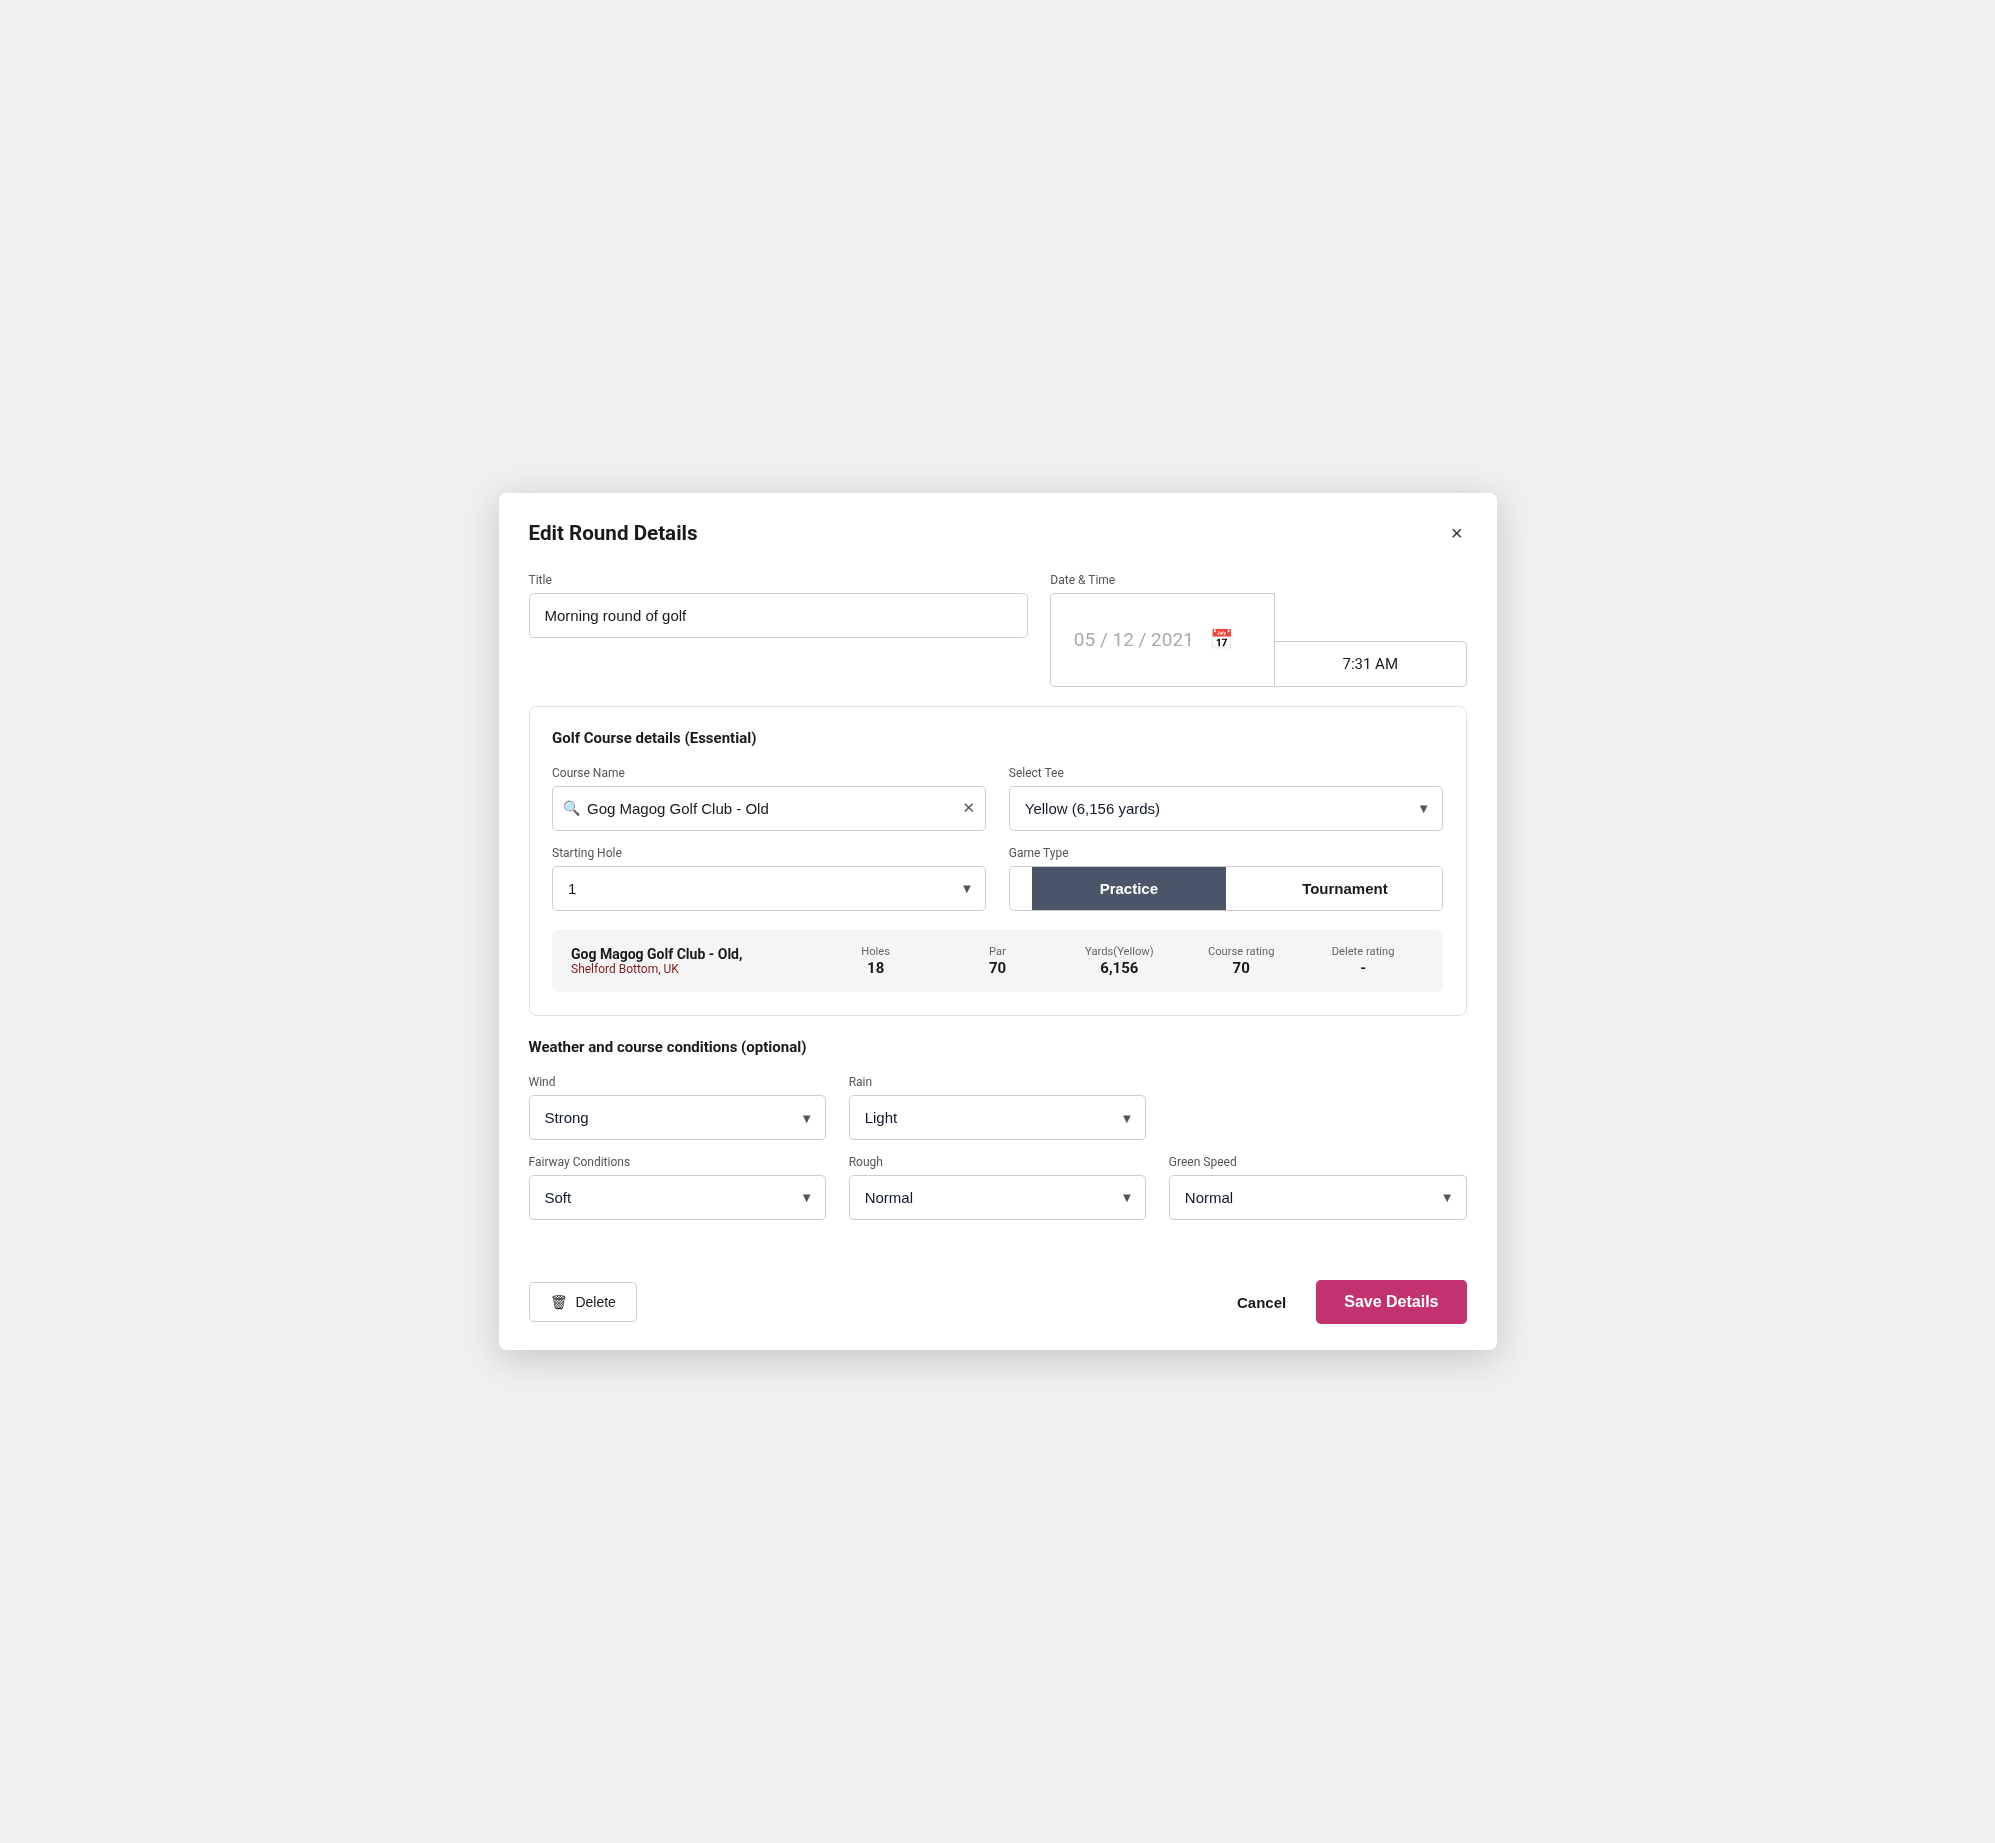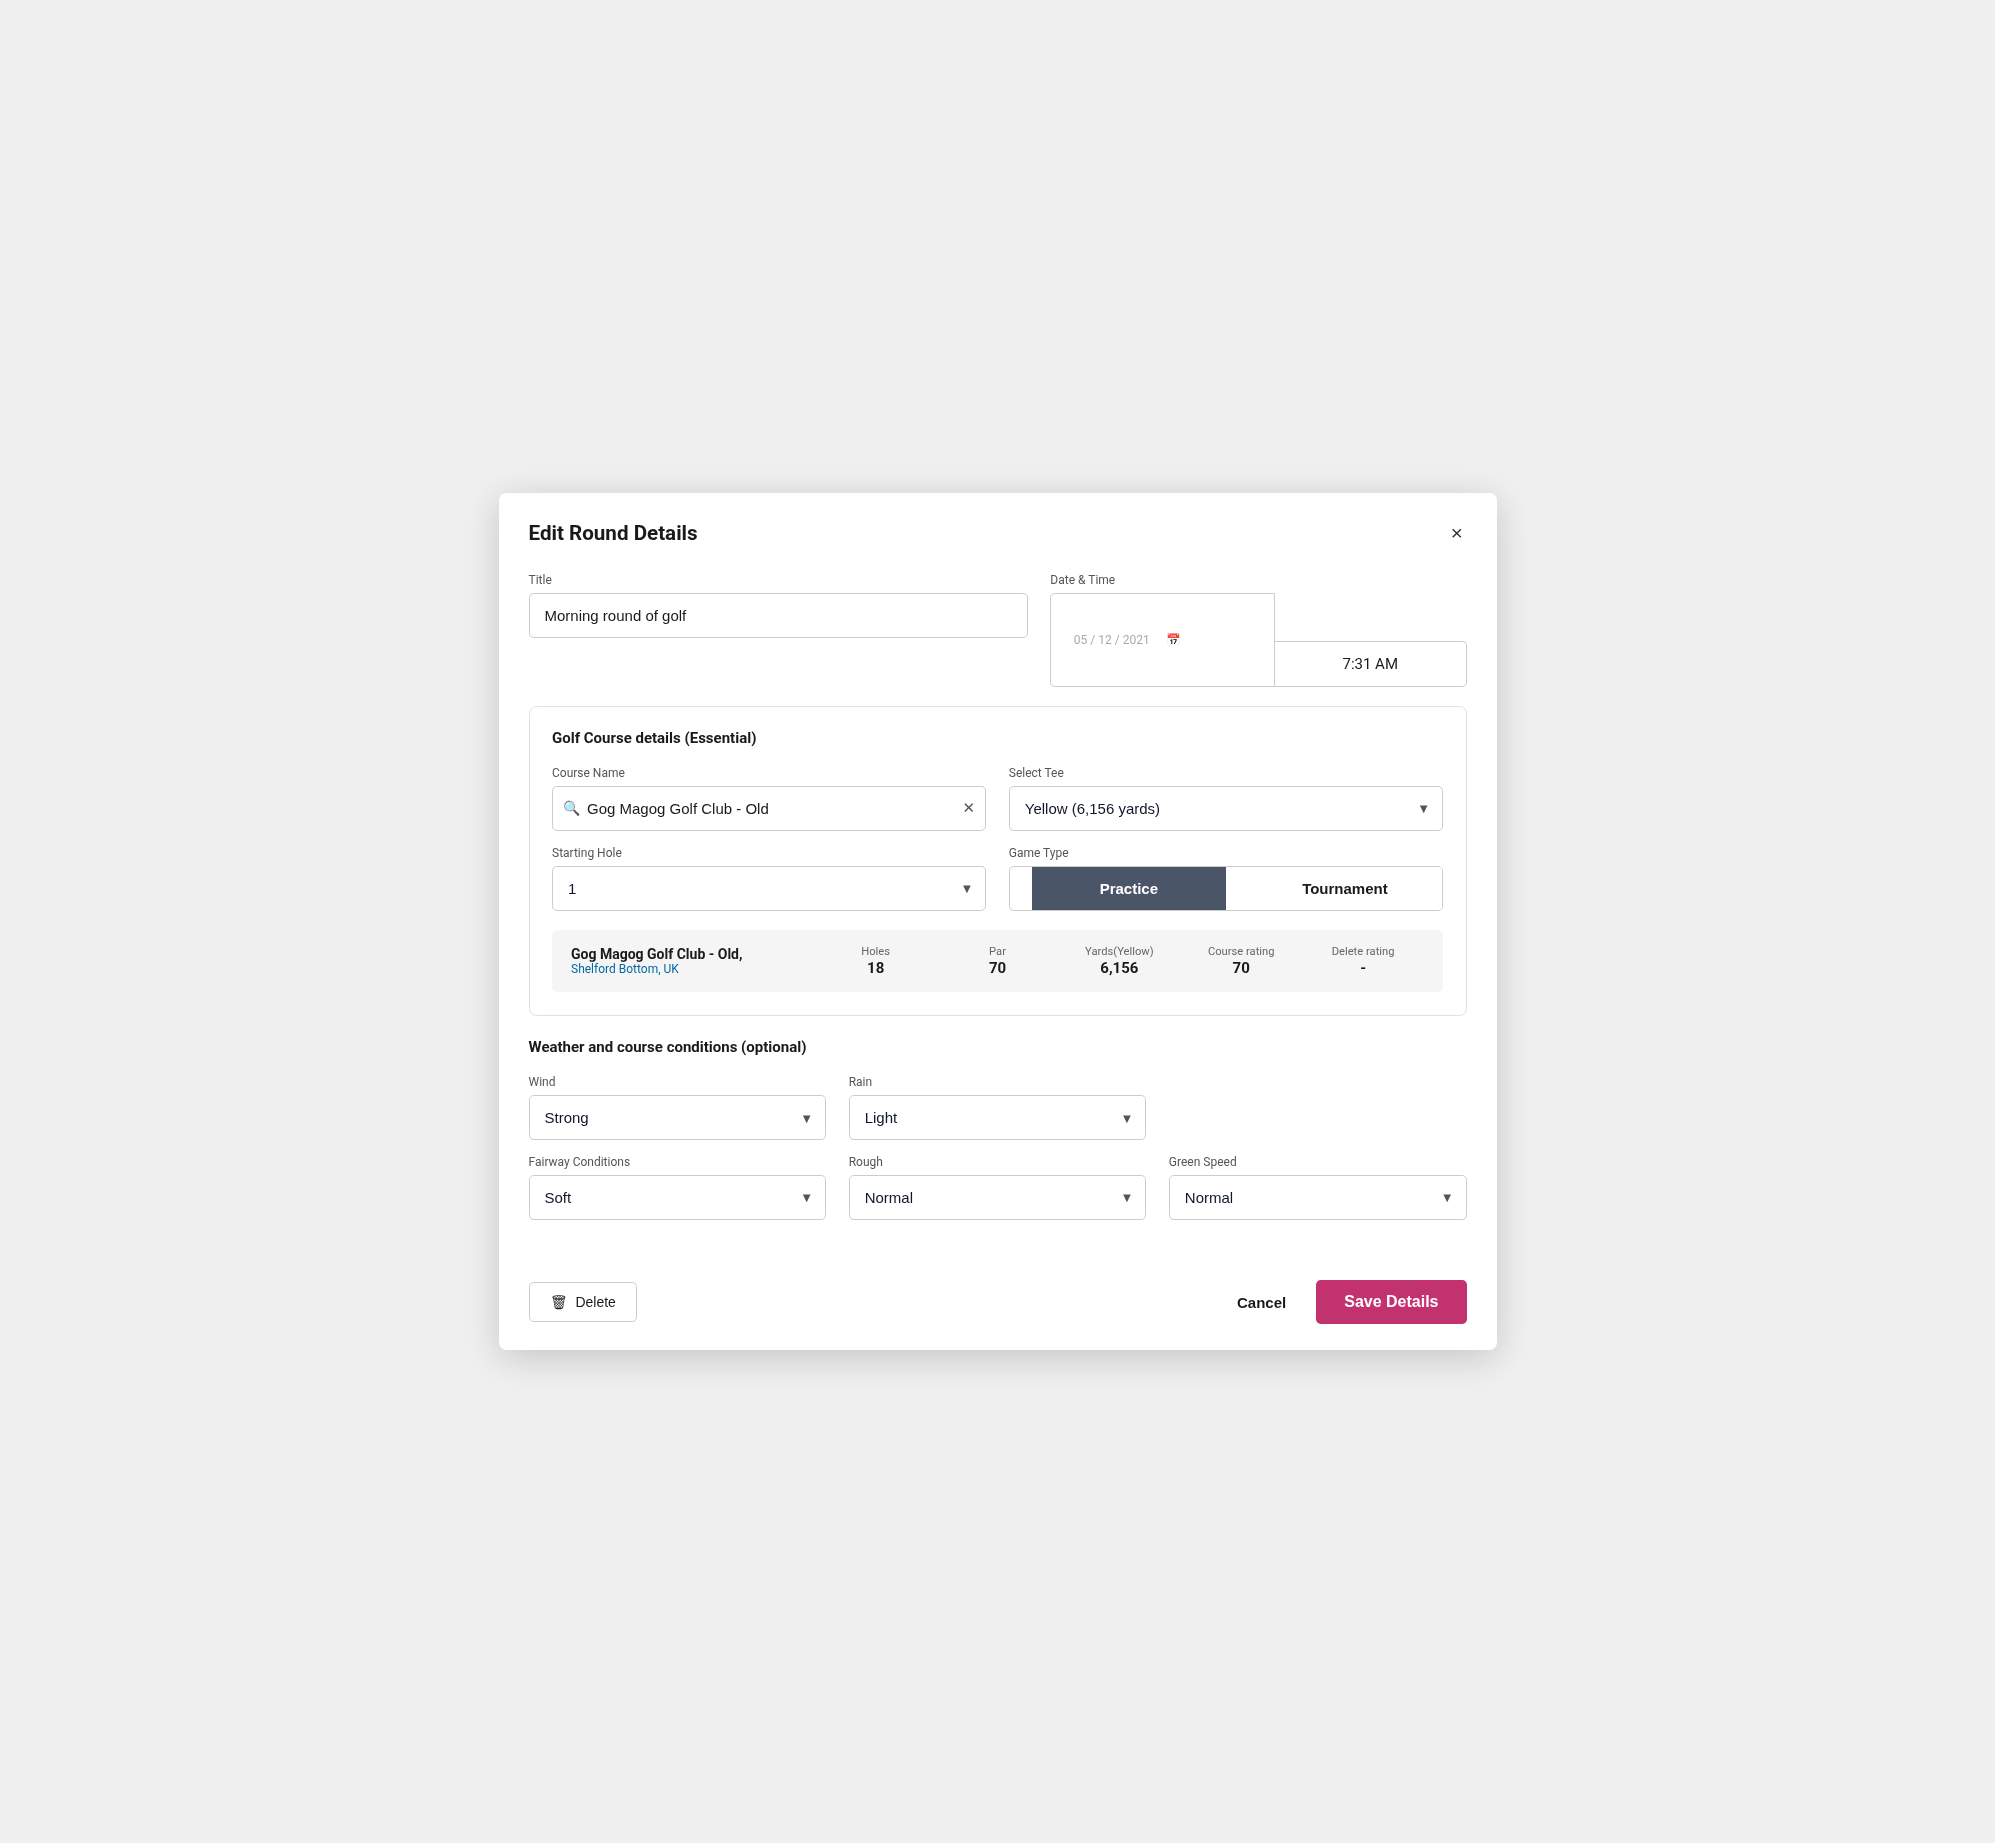--- a/index.html
+++ b/index.html
@@ -78,21 +78,21 @@
       background: #fff;
     }
     .datetime-row {
       display: flex;
       gap: 0;
     }
     .date-input {
       border: 1.4px solid #ccc;
       border-radius: 4.7px 0 0 4.7px;
       padding: 29px 15px;
-      font-size: 12px;
+      font-size: 19px;
       color: #1a1a1a;
       display: flex;
       align-items: center;
       gap: 9.4px;
       flex: 1.2;
       background: #fff;
     }
     .date-input span {
       color: #aaa;
       margin-left: 7.5px;
@@ -226,21 +226,21 @@
     .course-info-name {
       flex: 2;
     }
     .course-info-name .name {
       font-size: 14px;
       font-weight: 700;
       color: #1a1a1a;
     }
     .course-info-name .location {
       font-size: 12px;
-      color: #0369a1;
+      color: #7f1d1d;
     }
     .course-info-stat {
       flex: 1;
       text-align: center;
     }
     .course-info-stat .stat-label {
       font-size: 11.2px;
       color: #666;
       display: block;
       margin-bottom: 1.9px;

